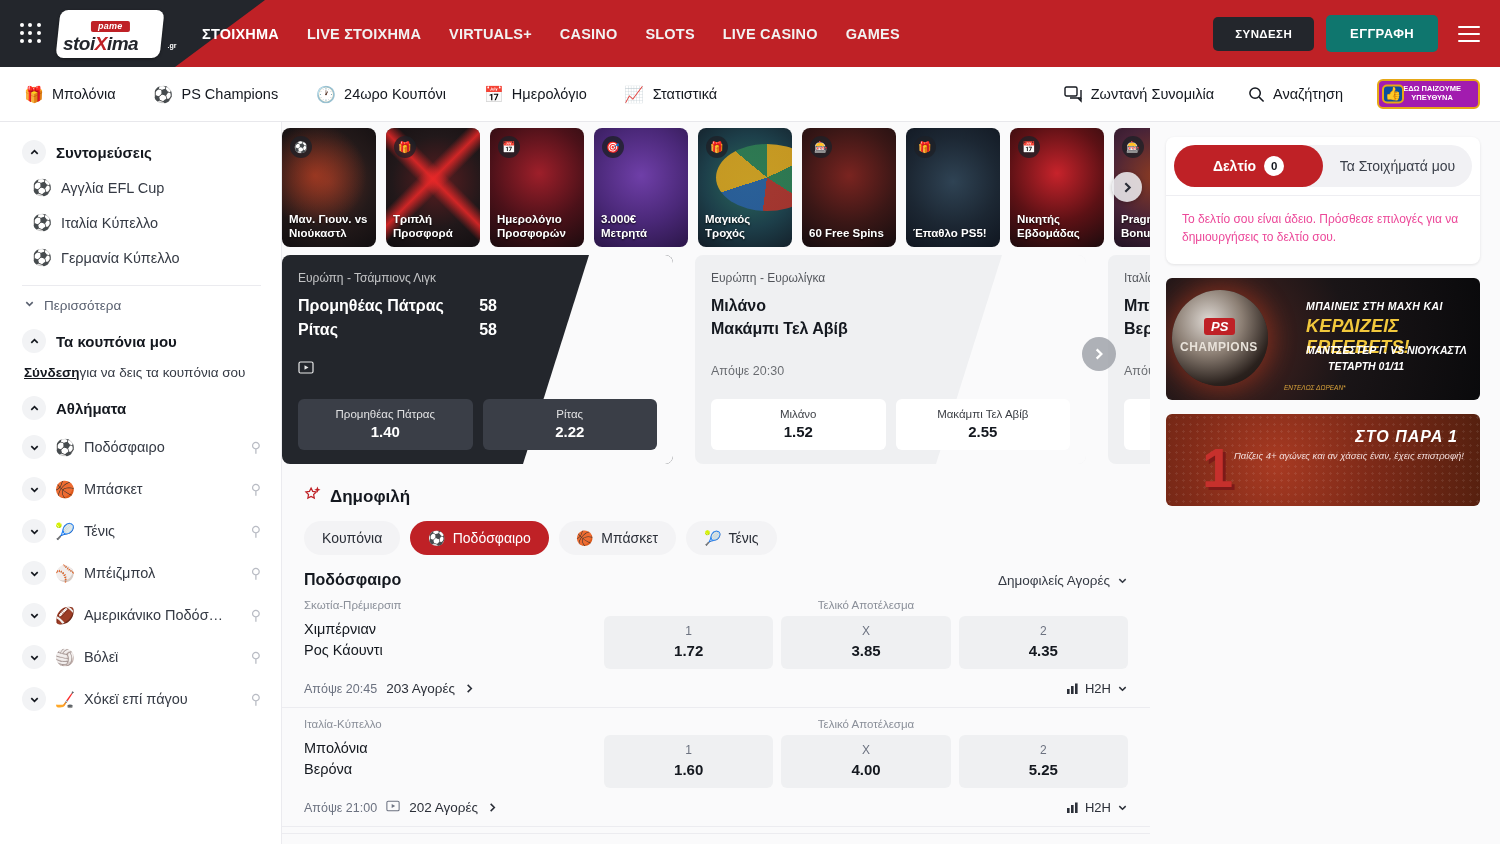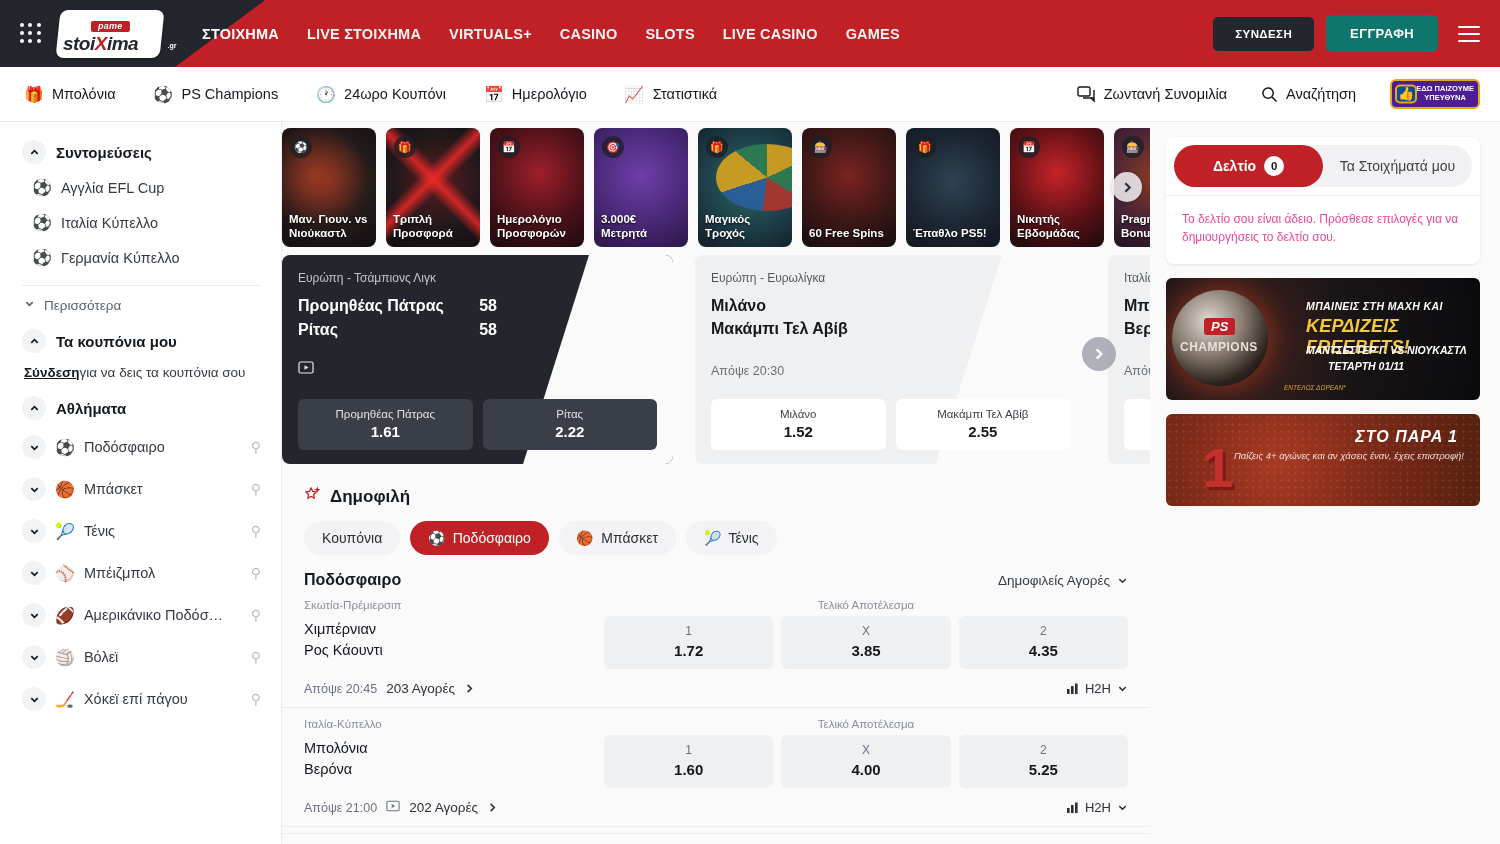--- a/index.html
+++ b/index.html
@@ -104,23 +104,23 @@
     background: #fff;
     border-bottom: 1px solid #e8e8ec;
     display: flex; align-items: center;
     padding: 0 20px 0 24px;
   }
   .subbar-left { display:flex; align-items:center; gap: 38px; }
   .sub-item { display:flex; align-items:center; gap:8px; cursor:pointer; }
   .sub-item .lbl { font-size:14.5px; color:#14181f; white-space:nowrap; }
   .subbar-right { margin-left:auto; display:flex; align-items:center; gap: 34px; }
   .respo-badge {
-    background:#4c1d95; color:#fff; border:2px solid #e6a817;
+    background:#a21caf; color:#fff; border:2px solid #e6a817;
     border-radius:6px; font-size:7.5px; font-weight:bold; line-height:1.15;
-    padding:4px 4px 4px 24px; text-align:center; position:relative; cursor:pointer;
+    padding:4px 17px 4px 24px; text-align:center; position:relative; cursor:pointer;
     min-width: 86px;
   }
   .respo-badge::before {
     content:"👍"; position:absolute; left:3px; top:50%; transform:translateY(-50%);
     font-size:13px; background:#0a4f9e; border:2px solid #e6a817; border-radius:5px; padding:0 1px;
   }
 
   
   .page { display:flex; height: calc(844px - 67px - 55px); }
 
@@ -692,21 +692,21 @@
         </div>
         <div class="tvicon">
           <svg width="16" height="13" viewBox="0 0 16 13" fill="none" stroke="#fff" stroke-width="1.2">
               <rect x="1" y="1" width="14" height="11" rx="1.5"></rect>
               <path d="M6.5 4.2l4 2.3-4 2.3z" fill="#fff" stroke="none"></path>
             </svg>
         </div>
         <div class="odds-row">
           <div class="odd">
             <div class="ol">Προμηθέας Πάτρας</div>
-            <div class="ov">1.61</div>
+            <div class="ov">1.40</div>
           </div>
           <div class="odd">
             <div class="ol">Ρίτας</div>
             <div class="ov">2.22</div>
           </div>
         </div>
       </div>
 
       <div class="mcard light">
         <div class="lg">Ευρώπη - Ευρωλίγκα</div>

